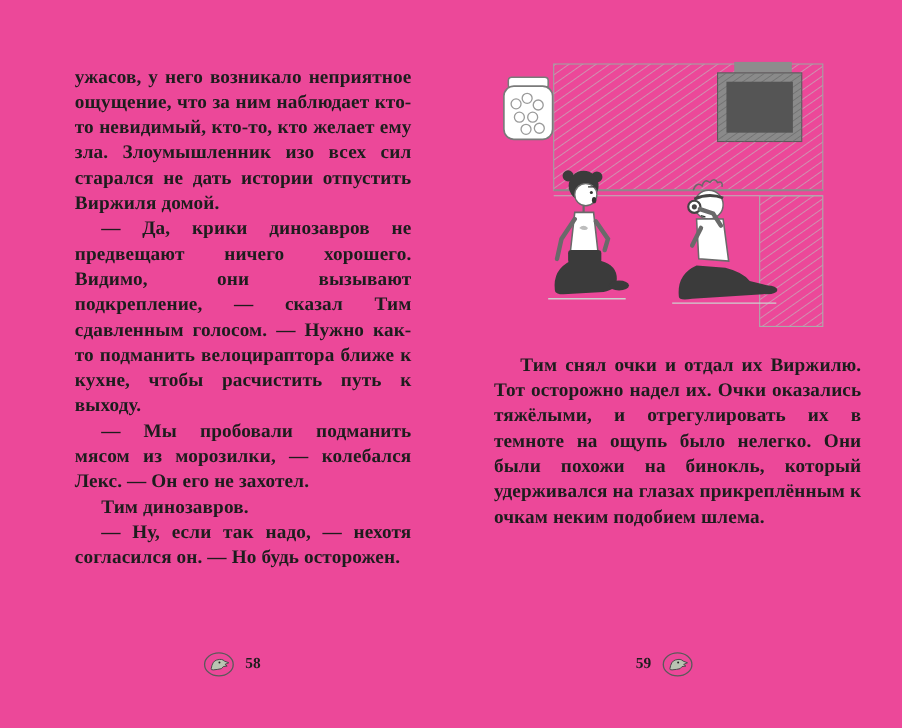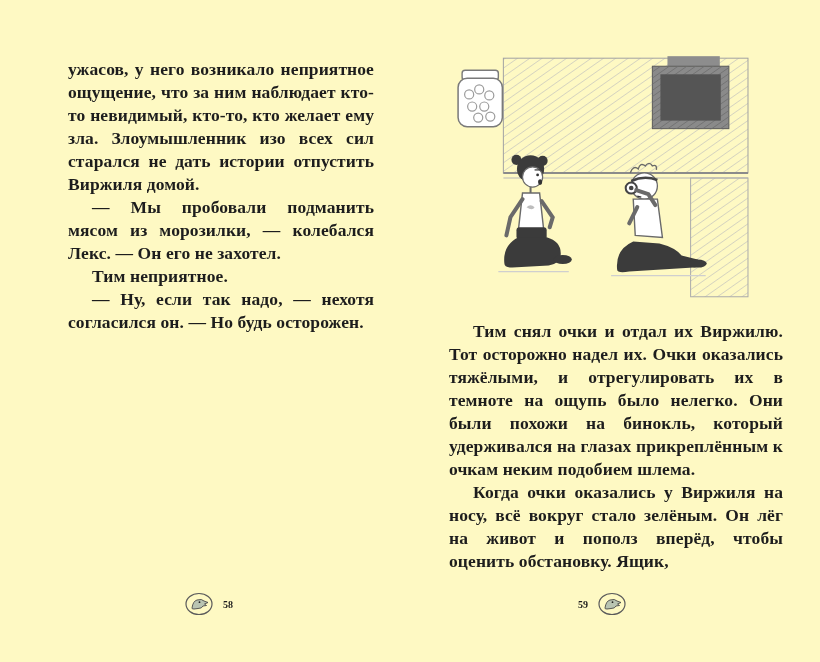--- a/index.html
+++ b/index.html
@@ -3,21 +3,21 @@
 <meta charset="utf-8">
 <style>
   * { margin: 0; padding: 0; box-sizing: border-box; }
   html, body { background: #ffffff; }
   body {
     width: 820px; height: 662px;
     position: relative; overflow: hidden;
     font-family: "Liberation Serif", serif;
     color: #1d1d1d;
   }
-  .spread { position: absolute; inset: 0; background: #fef9c3; }
+  .spread { position: absolute; inset: 0; background: #ec4899; }
 
   .text-col {
     position: absolute;
     text-align: justify;
     font-size: 17.5px;
     line-height: 23px;
     font-weight: 600;
     letter-spacing: 0.1px;
     hyphens: auto;
     -webkit-hyphens: auto;
@@ -34,37 +34,38 @@
     width: 304px; height: 250px;
   }
   .illustration-box svg { width: 100%; height: 100%; }
 
   .footer {
     position: absolute;
     top: 592px;
     display: flex;
     align-items: center;
     gap: 9px;
-    font-size: 10px;
+    font-size: 14px;
     font-weight: 600;
   }
   .footer-left  { left: 184px; }
   .footer-right { left: 578px; }
   .page-number { display: inline-block; }
   .dino-stamp { width: 30px; height: 24px; display: inline-block; }
 </style>
 </head>
 <body>
 
 <div class="spread">
 
   <div class="text-col col-left">
     <p class="para no-indent">ужасов, у него возникало неприятное ощущение, что за ним наблюдает кто-то невидимый, кто-то, кто желает ему зла. Злоумышленник изо всех сил старался не дать истории отпустить Виржиля домой.</p>
+    <p class="para">— Да, крики динозавров не предвещают ничего хорошего. Видимо, они вызывают подкрепление, — сказал Тим сдавленным голосом. — Нужно как-то подманить велоцираптора ближе к кухне, чтобы расчистить путь к выходу.</p>
     <p class="para">— Мы пробовали подманить мясом из морозилки, — колебался Лекс. — Он его не захотел.</p>
-    <p class="para">Тим неприятное.</p>
+    <p class="para">Тим динозавров.</p>
     <p class="para">— Ну, если так надо, — нехотя согласился он. — Но будь осторожен.</p>
   </div>
 
   <div class="illustration-box">
     <svg viewBox="0 0 302 248" xmlns="http://www.w3.org/2000/svg">
       <defs>
         <pattern id="hatch" width="7" height="7" patternUnits="userSpaceOnUse" patternTransform="rotate(55)">
           <line x1="0" y1="0" x2="0" y2="7" stroke="#bdbdbd" stroke-width="1.1"></line>
         </pattern>
         <pattern id="hatchDark" width="5" height="5" patternUnits="userSpaceOnUse" patternTransform="rotate(55)">
@@ -127,21 +128,20 @@
         <path d="M190 150 L182 166" fill="none" stroke="#6a6a6a" stroke-width="4" stroke-linecap="round"></path>
         <path d="M170 212 Q168 192 186 184 L212 186 Q228 190 234 198 L250 202 Q258 208 246 210 L182 214 Q170 216 170 212 Z" fill="#3b3b3b"></path>
         <ellipse cx="250" cy="206" rx="9" ry="4" fill="#3b3b3b"></ellipse>
         <line x1="164" y1="218" x2="258" y2="218" stroke="#cfcfcf" stroke-width="1.2"></line>
       </g>
     </svg>
   </div>
 
   <div class="text-col col-right">
     <p class="para">Тим снял очки и отдал их Виржилю. Тот осторожно надел их. Очки оказались тяжёлыми, и отрегулировать их в темноте на ощупь было нелегко. Они были похожи на бинокль, который удерживался на глазах прикреплённым к очкам неким подобием шлема.</p>
-    <p class="para">Когда очки оказались у Виржиля на носу, всё вокруг стало зелёным. Он лёг на живот и пополз вперёд, чтобы оценить обстановку. Ящик,</p>
   </div>
 
   <div class="footer footer-left">
     <span class="dino-stamp">
       <svg viewBox="0 0 30 24" width="30" height="24">
         <ellipse cx="15" cy="12" rx="13" ry="10.5" fill="none" stroke="#5a5a5a" stroke-width="1.2"></ellipse>
         <path d="M8 16 Q9 9 13 8 Q18 6.5 20 9 L24 10.5 L20.5 12 L22.5 13.5 L19 14 Q18 16.5 14 16.5 L10 17 Q7.5 17 8 16 Z" fill="#b9c4b2" stroke="#4a4a4a" stroke-width="0.9"></path>
         <circle cx="15.5" cy="10.2" r="0.9" fill="#222222"></circle>
       </svg>
     </span>

